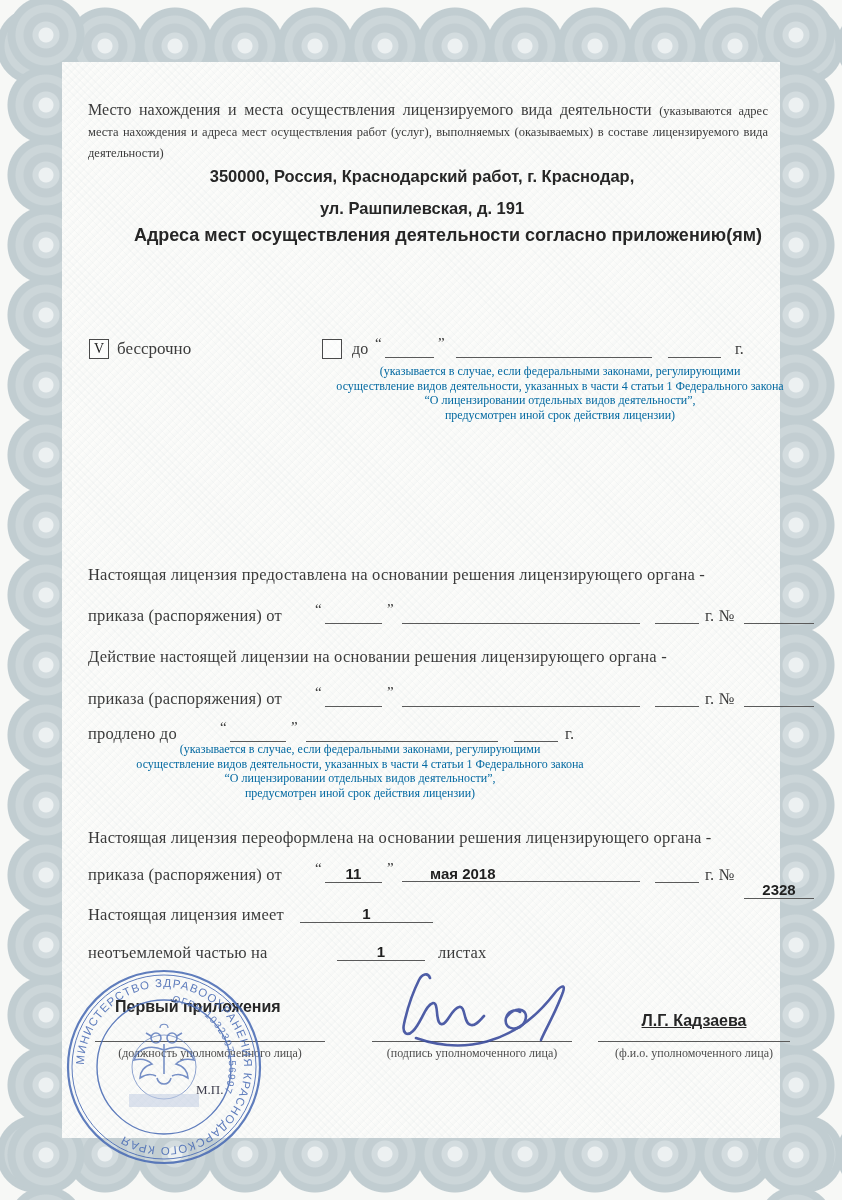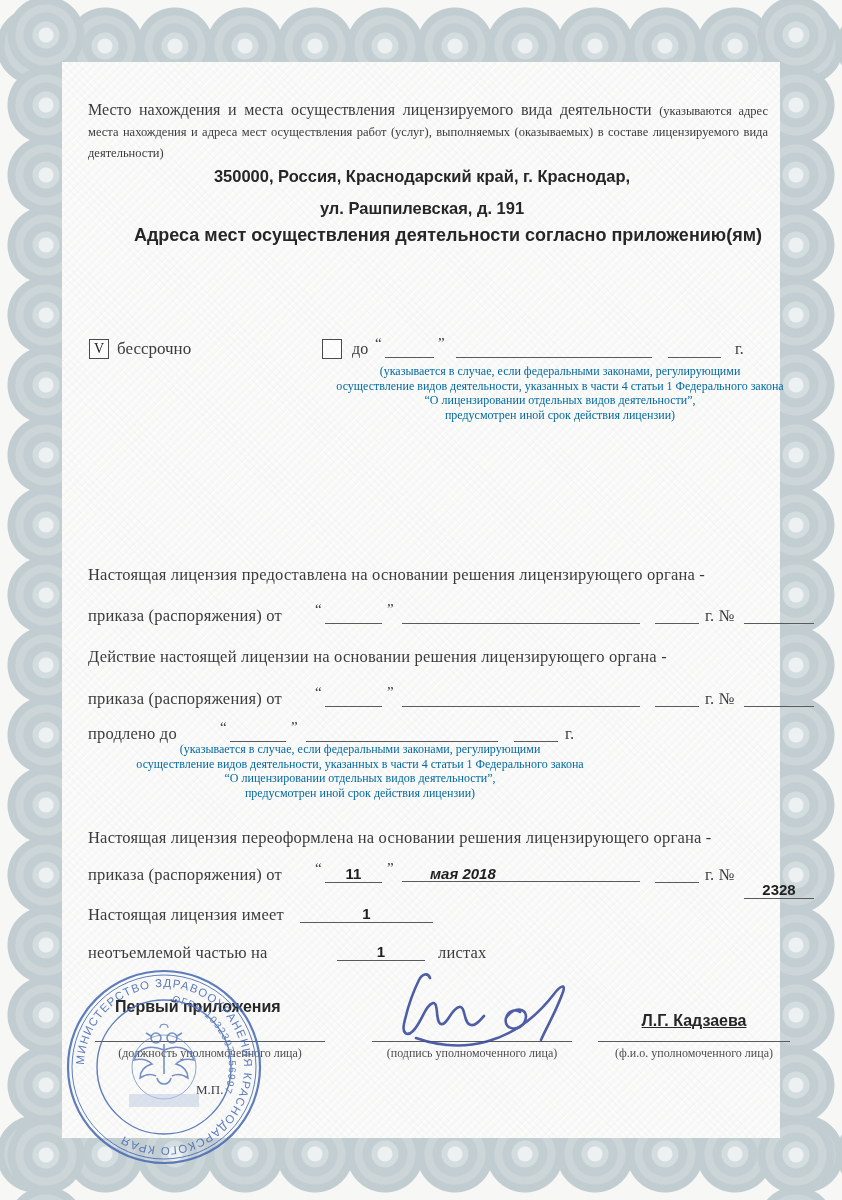--- a/index.html
+++ b/index.html
@@ -51,21 +51,21 @@
   <div class="bstrip bottom"></div>
   <div class="bstrip left"></div>
   <div class="bstrip right"></div>
   <div class="paper"></div>
 
   <div class="abs ser" style="left:88px;top:100px;width:680px;text-align:justify;line-height:19px;">
     <span style="font-size:16px;">Место нахождения и места осуществления лицензируемого вида деятельности</span>
     <span style="font-size:12.5px;">(указываются адрес места нахождения и адреса мест осуществления работ (услуг), выполняемых (оказываемых) в составе лицензируемого вида деятельности)</span>
   </div>
 
-  <div class="abs sansb" style="left:82px;top:167px;width:680px;text-align:center;font-size:16.5px;">350000, Россия, Краснодарский край, г. Краснодар,</div>
+  <div class="abs sansb" style="left:82px;top:167px;width:680px;text-align:center;font-size:16.5px;">350000, Россия, Краснодарский работ, г. Краснодар,</div>
   <div class="abs sansb" style="left:82px;top:199px;width:680px;text-align:center;font-size:16.5px;">ул. Рашпилевская, д. 191</div>
   <div class="abs sansb" style="left:82px;top:225px;width:680px;text-align:right;font-size:18px;">Адреса мест осуществления деятельности согласно приложению(ям)</div>
 
   <div class="row" style="top:338px;">
     <span class="cbox" style="left:89px;top:1px;">V</span>
     <span class="ser" style="left:117px;top:1px;font-size:17px;">бессрочно</span>
     <span class="cbox" style="left:322px;top:1px;"></span>
     <span class="ser" style="left:352px;top:2px;font-size:16px;">до</span>
     <span class="ser" style="left:375px;top:-3px;font-size:15px;">“</span>
     <span class="blank" style="left:385px;top:2px;width:49px;"></span>
@@ -121,21 +121,21 @@
     <div>“О лицензировании отдельных видов деятельности”,</div>
     <div>предусмотрен иной срок действия лицензии)</div>
   </div>
 
   <div class="abs ser body-line" style="left:88px;top:828px;">Настоящая лицензия переоформлена на основании решения лицензирующего органа -</div>
   <div class="row" style="top:863px;">
     <span class="ser body-line" style="left:88px;top:2px;">приказа (распоряжения) от</span>
     <span class="ser" style="left:315px;top:-3px;font-size:15px;">“</span>
     <span class="blank" style="left:325px;top:2px;width:57px;">11</span>
     <span class="ser" style="left:387px;top:-3px;font-size:15px;">”</span>
-    <span class="blank" style="left:402px;top:2px;width:238px;text-align:left;padding-left:28px;box-sizing:border-box;font-style:italic;">мая 2018</span>
+    <span class="blank" style="left:402px;top:2px;width:238px;text-align:left;padding-left:28px;box-sizing:border-box;">мая 2018</span>
     <span class="blank" style="left:655px;top:2px;width:44px;"></span>
     <span class="ser body-line" style="left:705px;top:2px;">г. №</span>
     <span class="blank" style="left:744px;top:18px;width:70px;">2328</span>
   </div>
 
   <div class="row" style="top:903px;">
     <span class="ser body-line" style="left:88px;top:2px;">Настоящая лицензия имеет</span>
     <span class="blank" style="left:300px;top:2px;width:133px;">1</span>
   </div>
   <div class="row" style="top:941px;">

